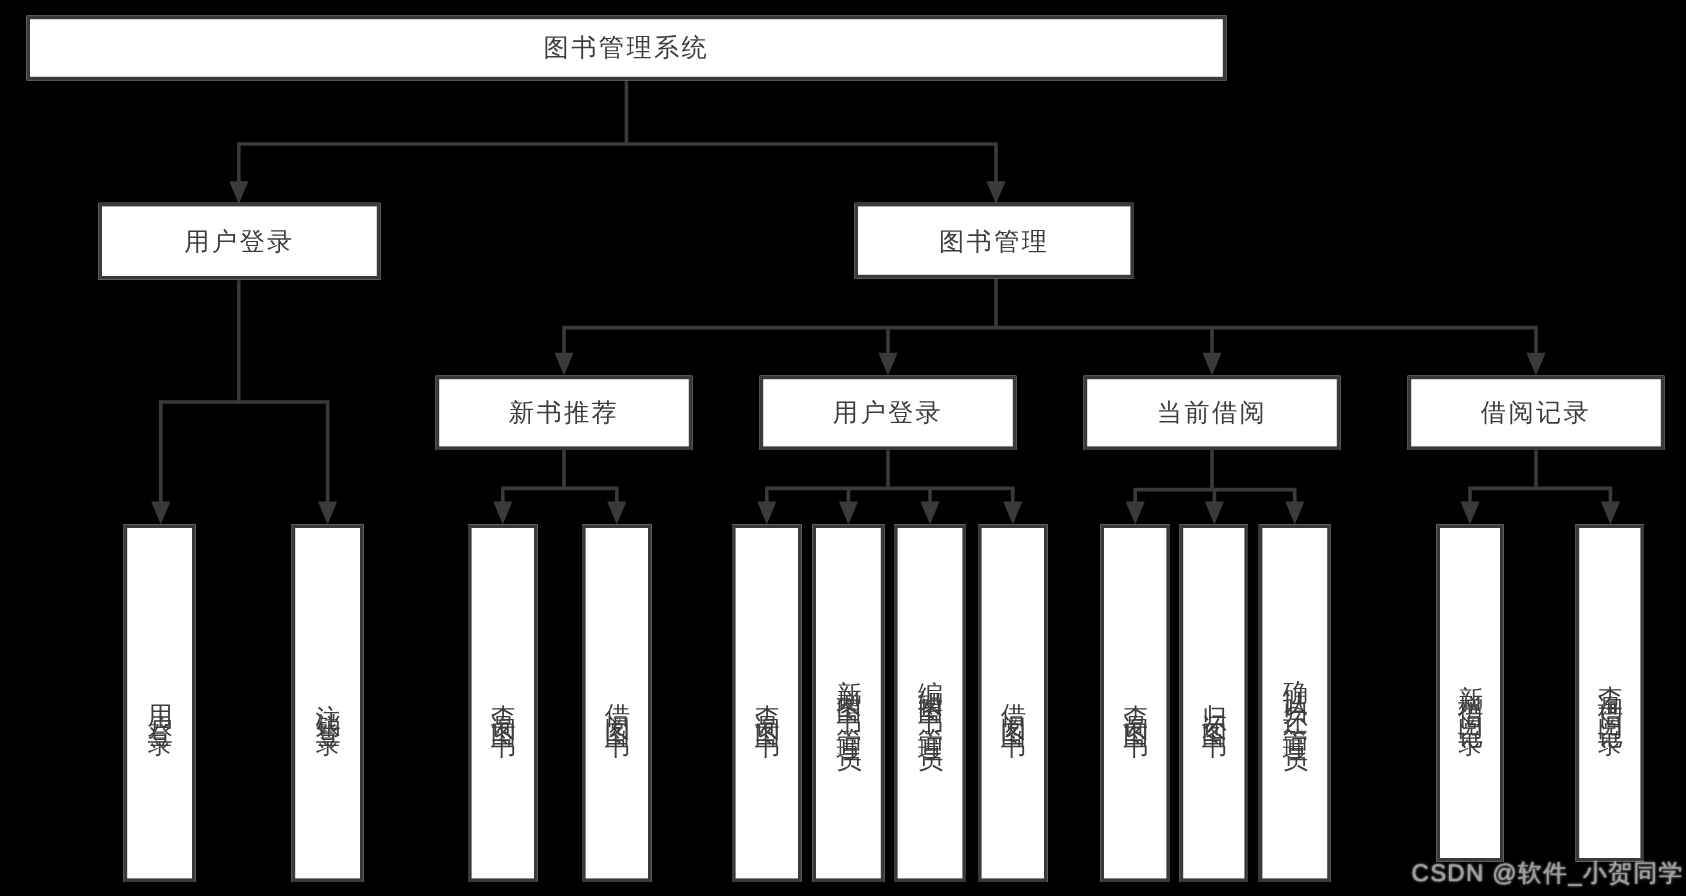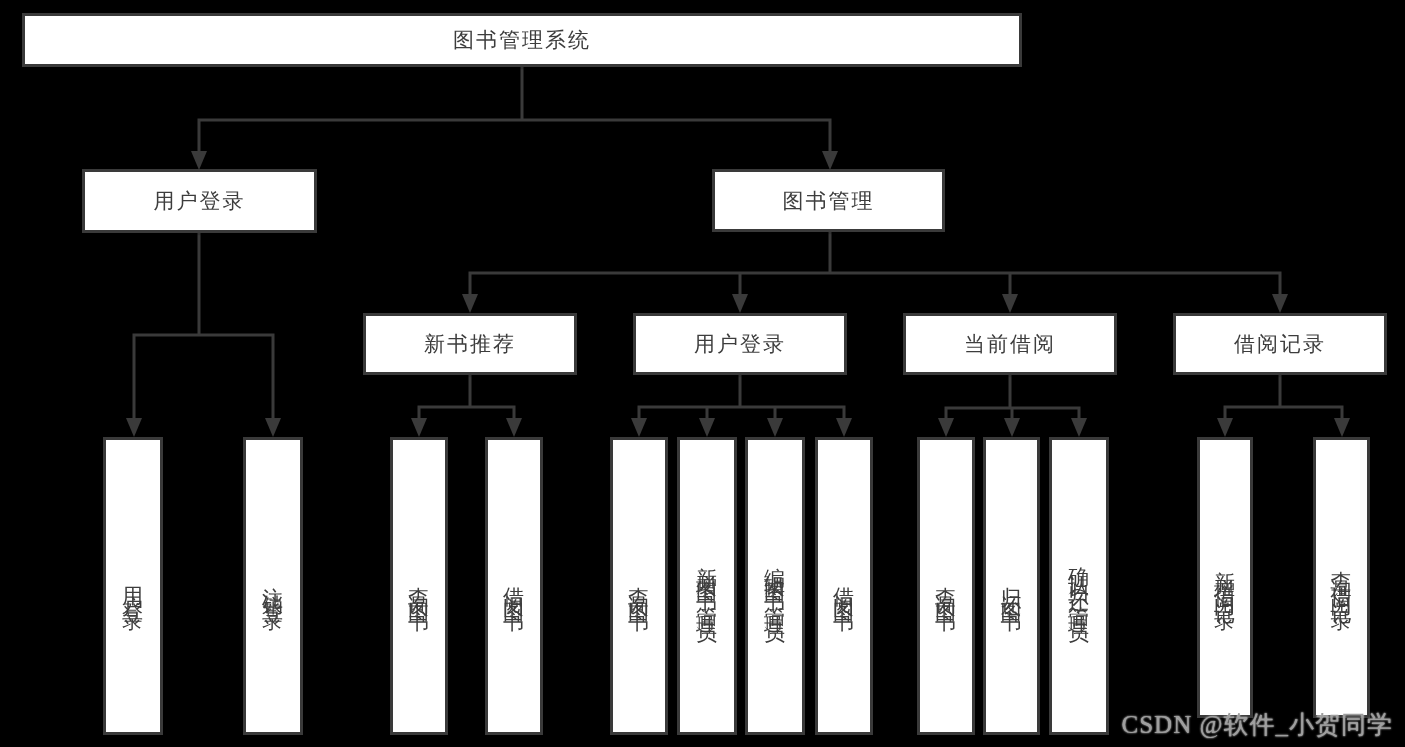--- a/index.html
+++ b/index.html
@@ -60,28 +60,27 @@
   .lf-c1 { left:677px;  width:60px; }
   .lf-c2 { left:745px;  width:60px; }
   .lf-c3 { left:815px;  width:58px; }
   .lf-d0 { left:917px;  width:58px; }
   .lf-d1 { left:983px;  width:57px; }
   .lf-d2 { left:1049px; width:60px; }
   .lf-e0 { left:1197px; width:56px; height:281px; }
   .lf-e1 { left:1313px; width:57px; height:281px; }
   .watermark {
     position: absolute;
-    right: 12px;
+    right: 2px;
     bottom: 6px;
-    font-size: 25px;
+    font-size: 20px;
     color: #9e9e9e;
     text-shadow: 0 0 2px #ffffff;
     letter-spacing: 1px;
     white-space: nowrap;
-    font-family: Liberation Serif, serif;
   }
 </style>
 </head>
 <body>
 
 <div class="canvas">
 
   <svg class="connectors" viewBox="0 0 1405 747" xmlns="http://www.w3.org/2000/svg">
     <g stroke="#3a3a3a" stroke-width="3" fill="none">
 

